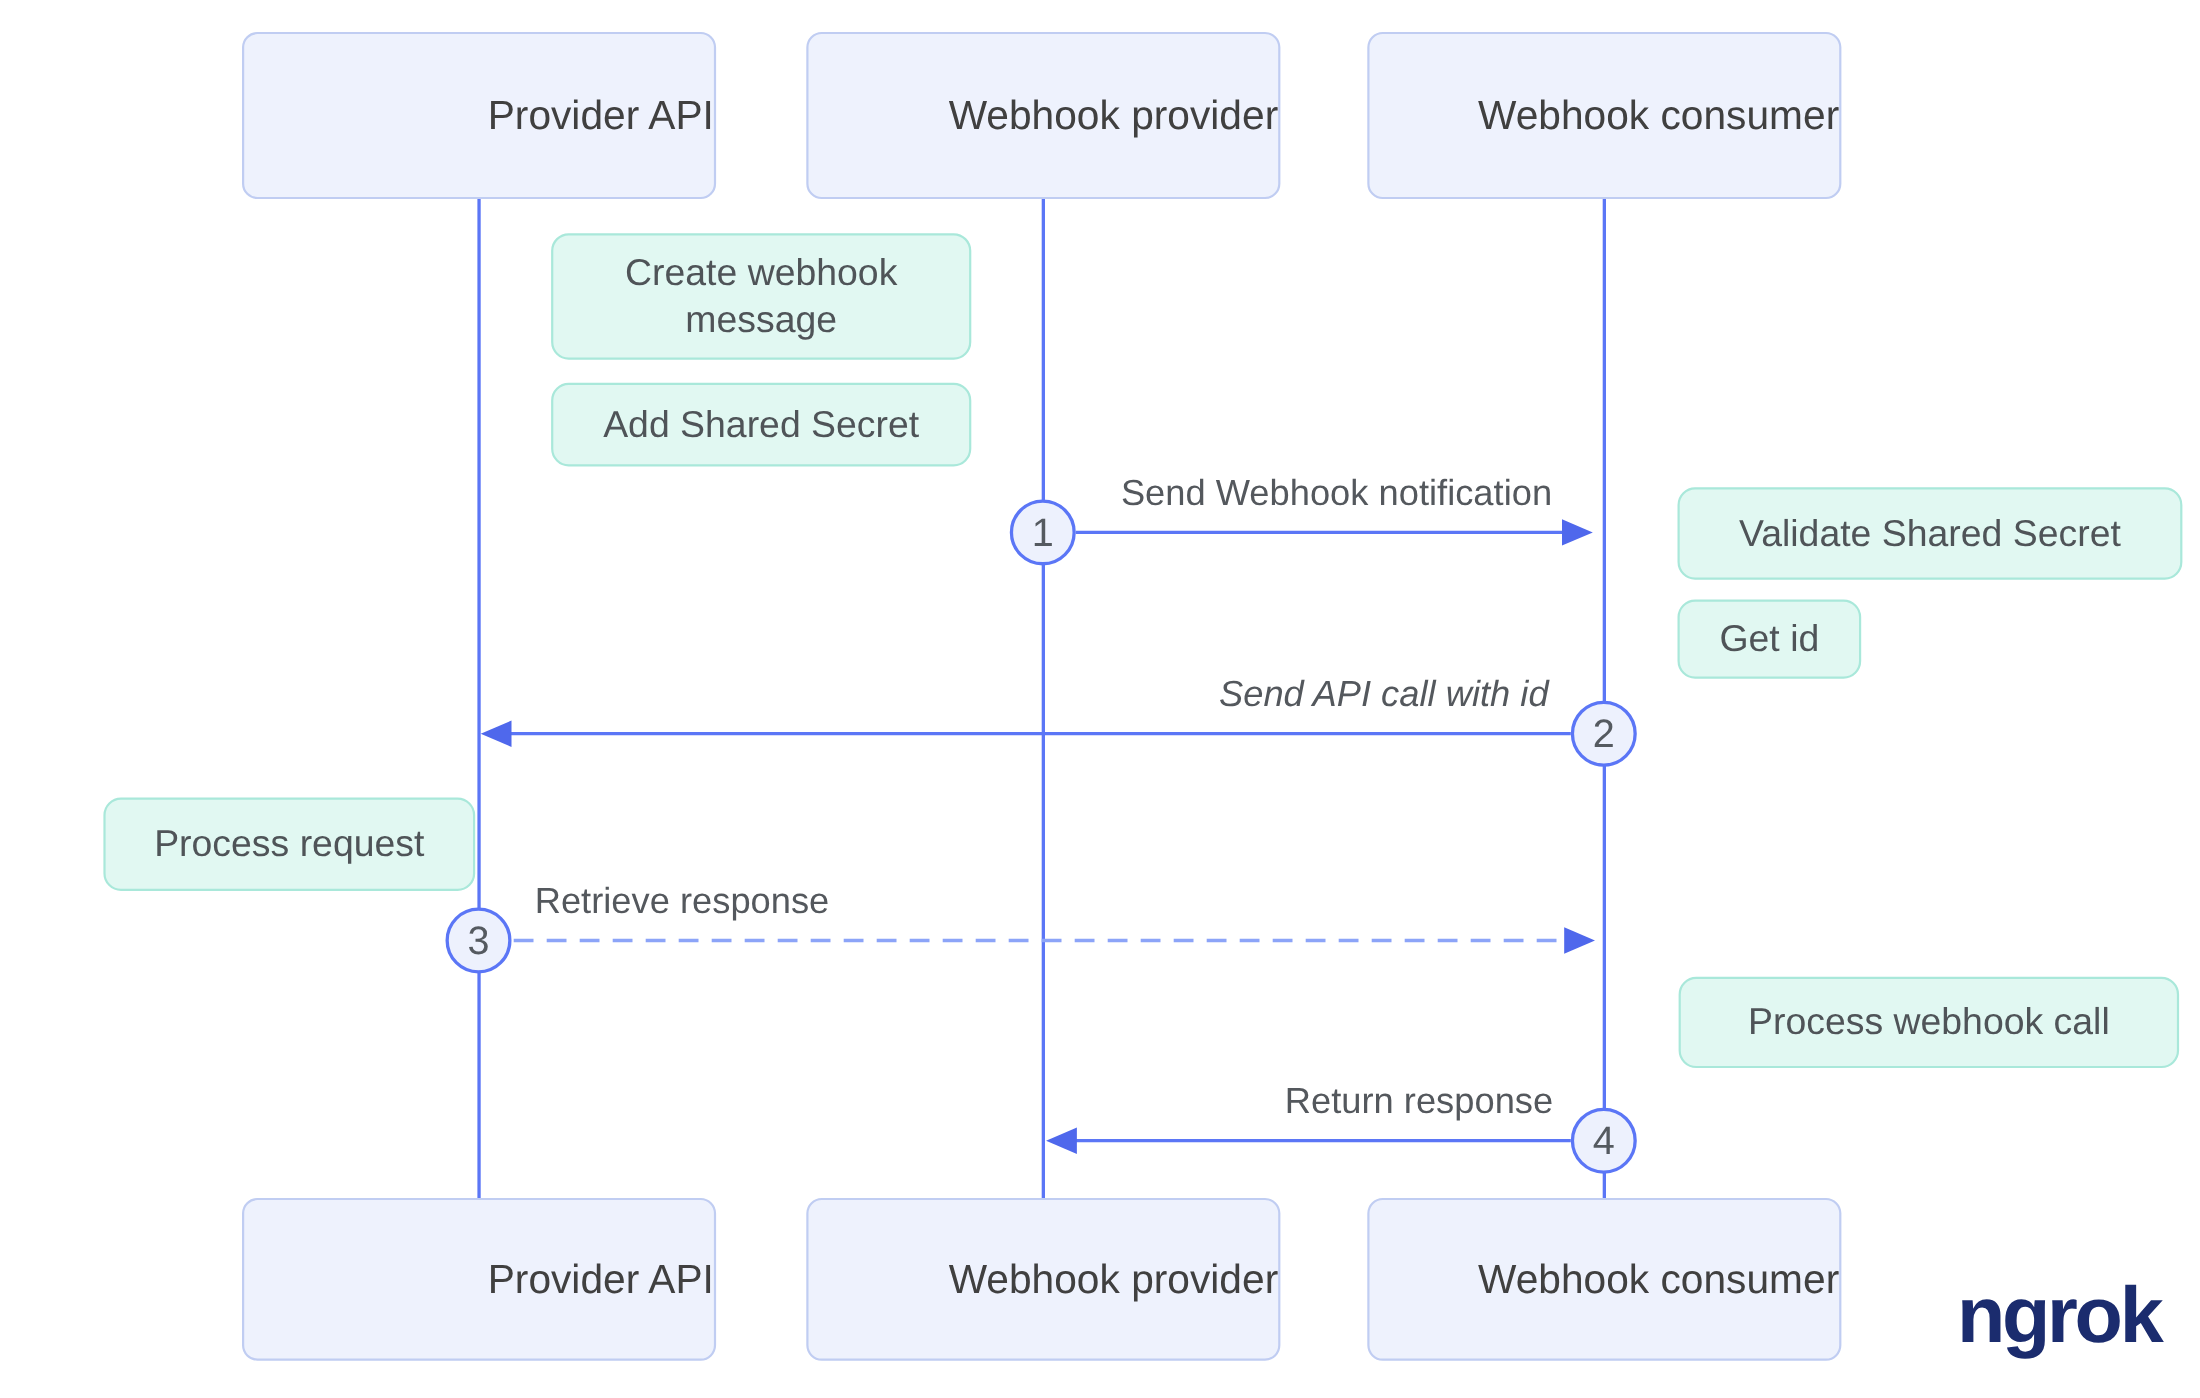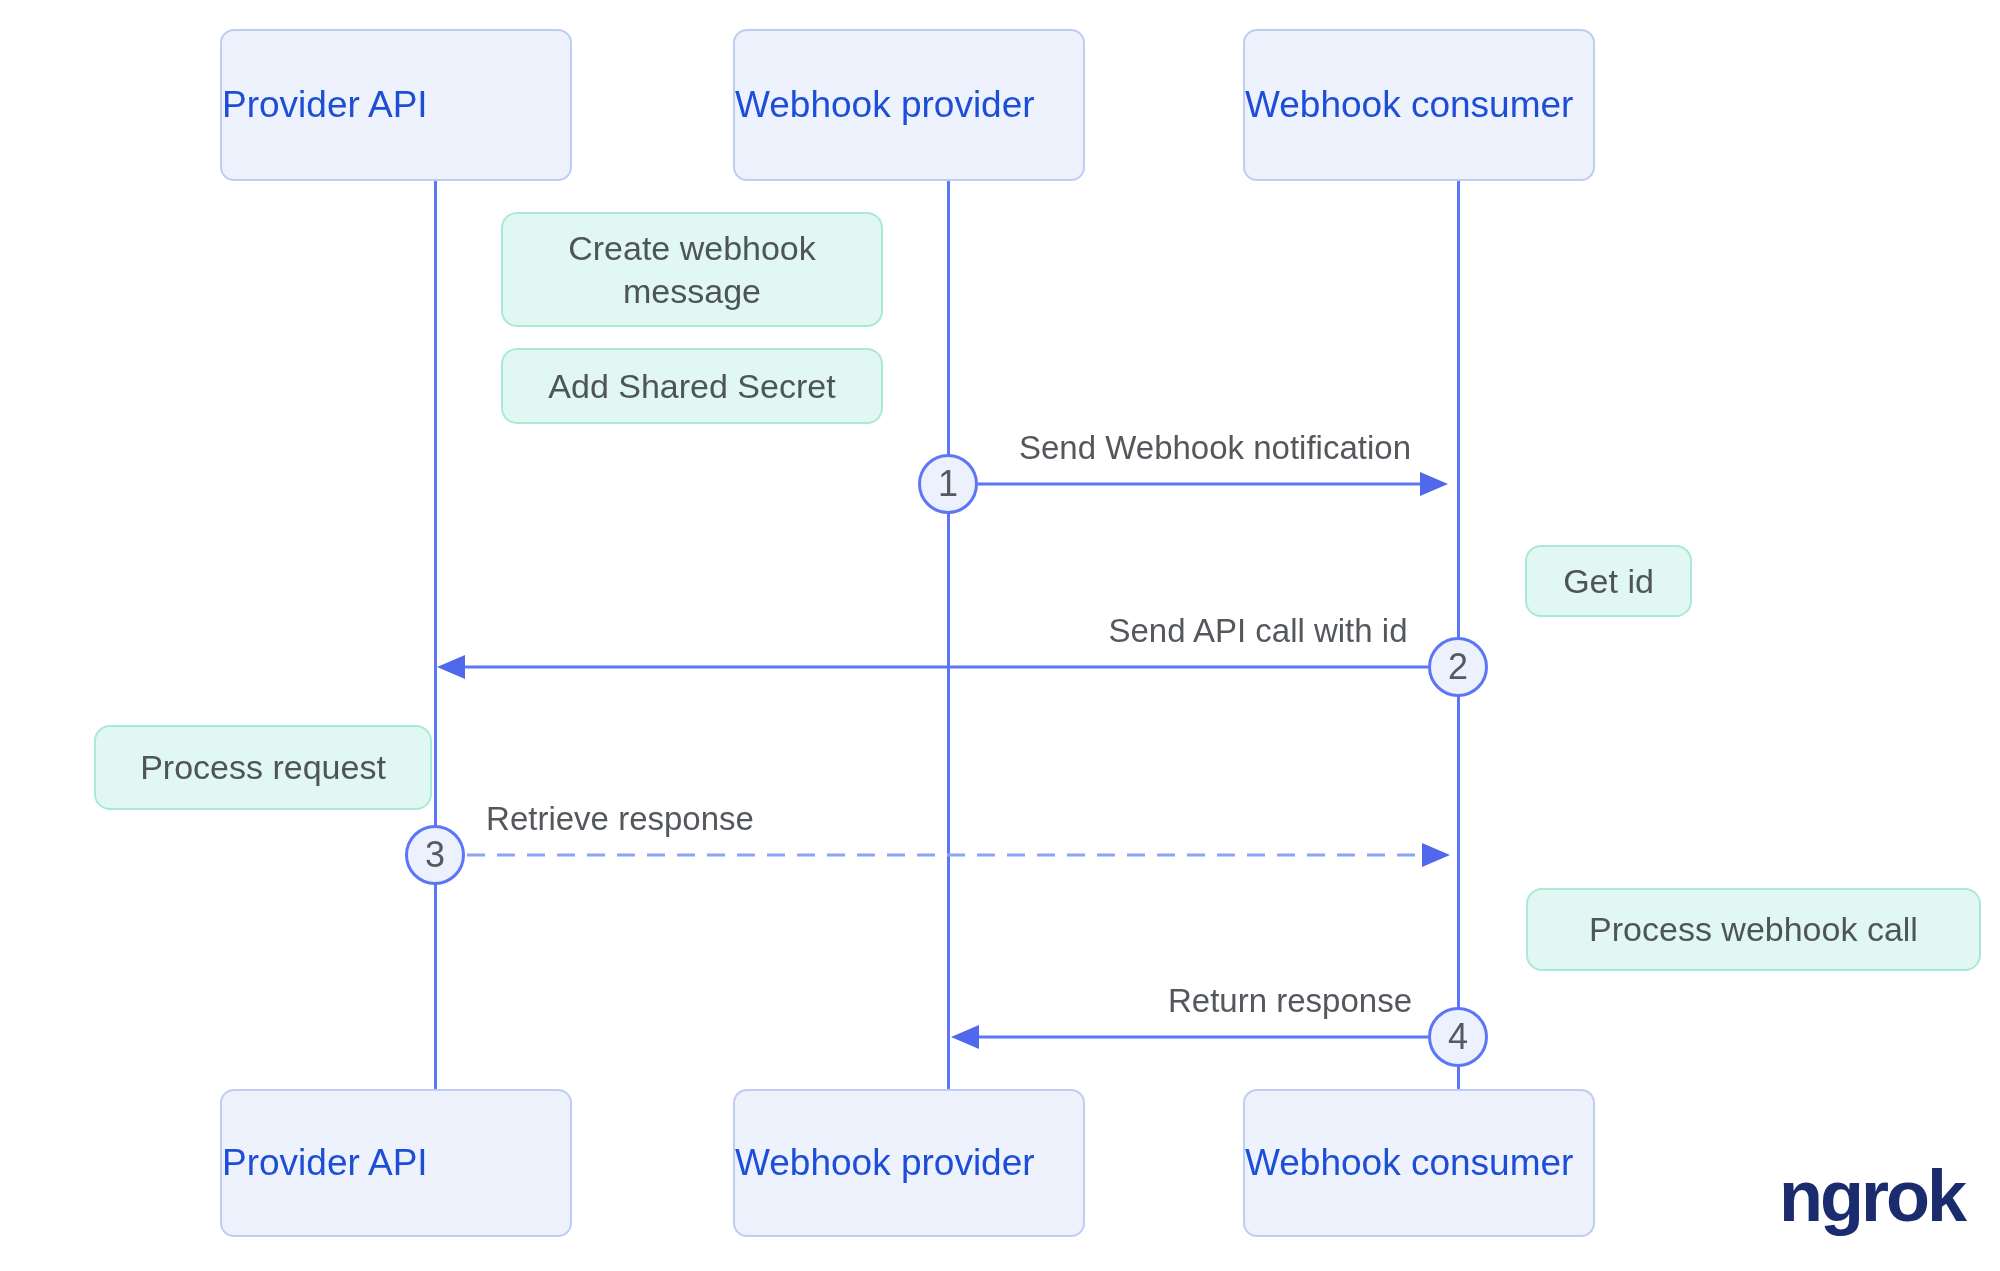--- a/index.html
+++ b/index.html
@@ -1,24 +1,24 @@
 <!DOCTYPE html>
 <html><head>
 <meta charset="utf-8">
 <style>
   html,body{margin:0;padding:0;background:#ffffff;}
   #stage{
     position:relative;width:2000px;height:1271px;background:#ffffff;overflow:hidden;
     font-family:"Liberation Sans","DejaVu Sans",sans-serif;
   }
   .actor-box{
-    position:absolute;width:352px;
+    position:absolute;width:431px;
     background:#eef2fd;border:2px solid #c0cdf2;border-radius:14px;
-    display:flex;align-items:center;justify-content:flex-start;
-    color:#1d4ed8;font-size:37px;box-sizing:border-box;
+    display:flex;align-items:center;justify-content:flex-end;
+    color:#404040;font-size:37px;box-sizing:border-box;
   }
   .action-box{
     position:absolute;
     background:#e1f8f2;border:2px solid #a9e8da;border-radius:16px;
     display:flex;align-items:center;justify-content:center;text-align:center;
     color:#4f5458;font-size:34px;line-height:1.25;box-sizing:border-box;
     padding:6px 20px;
     margin-left:37px;
   }
   .msg-label{
@@ -80,32 +80,35 @@
   <div class="actor-box" style="left:1243px;top:1089px;height:148px;">
     <span>Webhook consumer</span>
   </div>
 
   <div class="action-box" style="left:464px;top:212px;width:382px;height:115px;">
     <span>Create webhook message</span>
   </div>
   <div class="action-box" style="left:464px;top:348px;width:382px;height:76px;">
     <span>Add Shared Secret</span>
   </div>
+  <div class="action-box" style="left:1488px;top:443px;width:459px;height:84px;">
+    <span>Validate Shared Secret</span>
+  </div>
   <div class="action-box" style="left:1488px;top:545px;width:167px;height:72px;">
     <span>Get id</span>
   </div>
   <div class="action-box" style="left:57px;top:725px;width:338px;height:85px;">
     <span>Process request</span>
   </div>
   <div class="action-box" style="left:1489px;top:888px;width:455px;height:83px;">
     <span>Process webhook call</span>
   </div>
 
   <div class="msg-label" style="left:1215px;top:429px;">Send Webhook notification</div>
-  <div class="msg-label" style="left:1258px;top:612px;">Send API call with id</div>
+  <div class="msg-label" style="left:1258px;top:612px;font-style:italic;">Send API call with id</div>
   <div class="msg-label" style="left:620px;top:800px;">Retrieve response</div>
   <div class="msg-label" style="left:1290px;top:982px;">Return response</div>
 
   <div class="num-circle" style="left:948px;top:484px;">
     <span>1</span>
   </div>
   <div class="num-circle" style="left:1458px;top:667px;">
     <span>2</span>
   </div>
   <div class="num-circle" style="left:435px;top:855px;">

